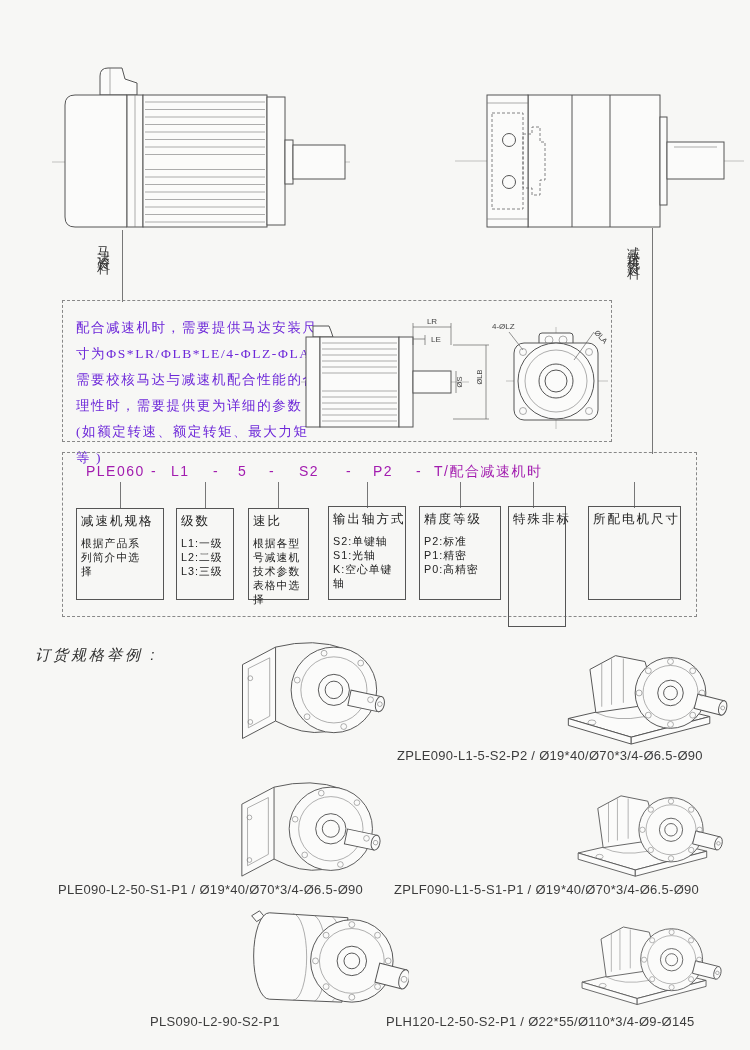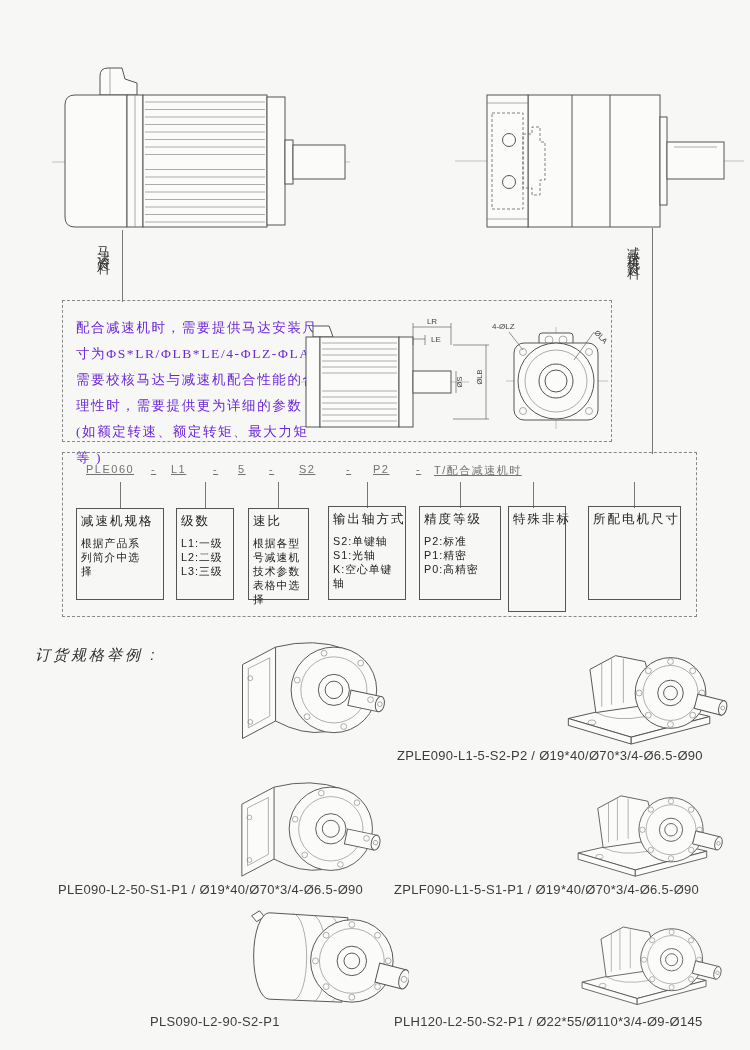--- a/index.html
+++ b/index.html
@@ -37,23 +37,22 @@
 
   .dashed-box{border:1px dashed #888;background:transparent;}
 
   .note-text{
     font-size:13.5px;line-height:26px;letter-spacing:1.6px;
     white-space:pre-line;color:#6d28d9;font-family:Liberation Serif, serif;
   }
 
   .code-part{
     position:absolute;top:10px;
-    font-size:11px;letter-spacing:1.5px;color:#737373;font-weight:500;
+    font-size:14px;letter-spacing:1.5px;color:#a21caf;font-weight:500;
     white-space:nowrap;
-    text-decoration:underline;
   }
   .tick{position:absolute;border-left:1px solid #777;width:0;height:26px;top:29px;}
 
   .bd-box{
     position:absolute;border:1px solid #555;
     padding:4px 4px;box-sizing:border-box;background:transparent;
   }
   .bd-title{font-size:12.5px;text-align:left;letter-spacing:2px;color:#222;margin-bottom:6px;white-space:nowrap;}
   .bd-body{font-size:10.8px;line-height:14px;letter-spacing:1px;color:#222;white-space:pre-line;}
 
@@ -324,21 +323,21 @@
 S1:光轴
 K:空心单键
 轴</div>
     </div>
     <div class="bd-box" style="left:356px;top:53px;width:82px;height:94px">
       <div class="bd-title">精度等级</div>
       <div class="bd-body">P2:标准
 P1:精密
 P0:高精密</div>
     </div>
-    <div class="bd-box" style="left:445px;top:53px;width:58px;height:106px">
+    <div class="bd-box" style="left:445px;top:53px;width:58px;height:121px">
       <div class="bd-title">特殊非标</div>
       <div class="bd-body"></div>
     </div>
     <div class="bd-box" style="left:525px;top:53px;width:93px;height:94px">
       <div class="bd-title">所配电机尺寸</div>
       <div class="bd-body"></div>
     </div>
   </div>
 
   <div class="abs examples-heading">订货规格举例 :</div>
@@ -359,15 +358,15 @@
       <use href="#g-round"></use>
     </svg>
   <svg class="abs" style="left:570px;top:908px" width="155" height="100" viewBox="0 0 180 112">
       <use href="#g-rangle"></use>
     </svg>
 
   <div class="abs caption" style="left:397px;top:748px">ZPLE090-L1-5-S2-P2 / Ø19*40/Ø70*3/4-Ø6.5-Ø90</div>
   <div class="abs caption" style="left:58px;top:882px">PLE090-L2-50-S1-P1 / Ø19*40/Ø70*3/4-Ø6.5-Ø90</div>
   <div class="abs caption" style="left:394px;top:882px">ZPLF090-L1-5-S1-P1 / Ø19*40/Ø70*3/4-Ø6.5-Ø90</div>
   <div class="abs caption" style="left:150px;top:1014px">PLS090-L2-90-S2-P1</div>
-  <div class="abs caption" style="left:394px;top:1014px">PLH120-L2-50-S2-P1 / Ø22*55/Ø110*3/4-Ø9-Ø145</div>
+  <div class="abs caption" style="left:386px;top:1014px">PLH120-L2-50-S2-P1 / Ø22*55/Ø110*3/4-Ø9-Ø145</div>
 
 </div>
 
 </body></html>

